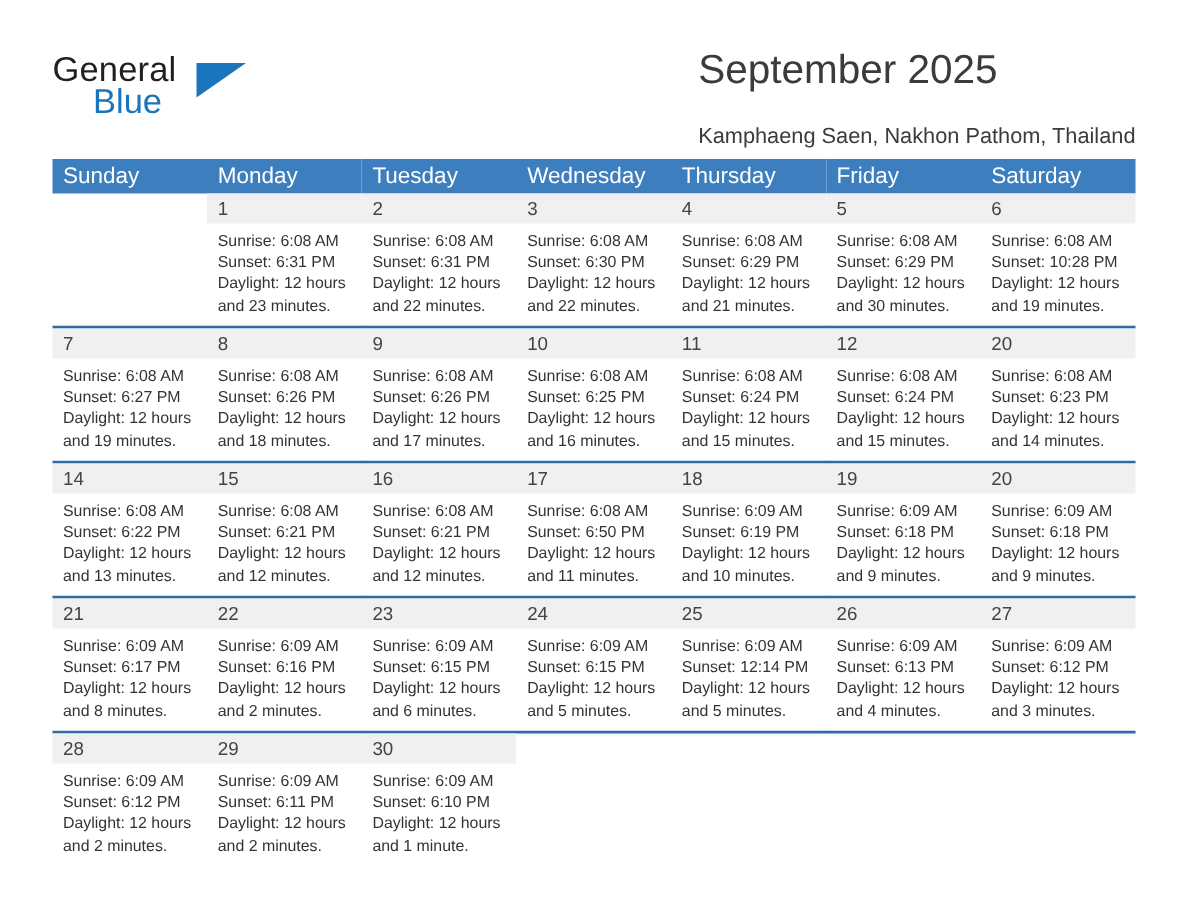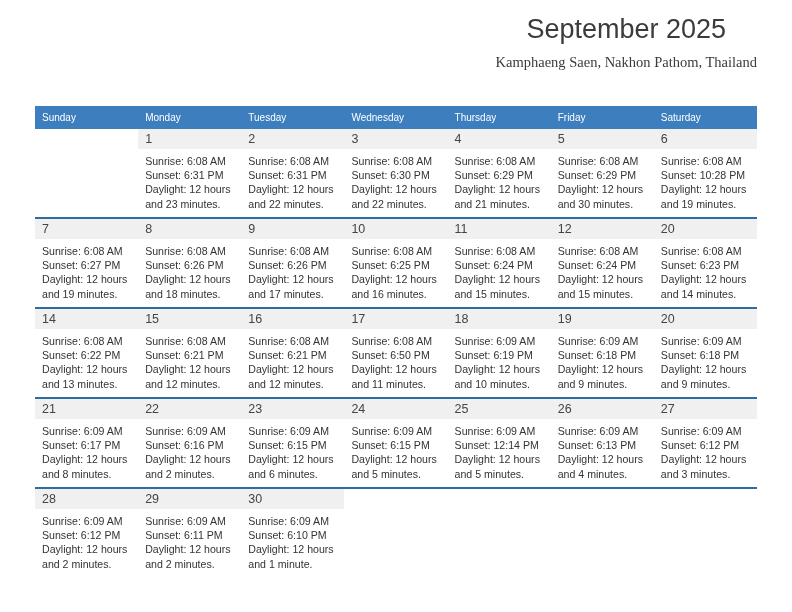--- a/index.html
+++ b/index.html
@@ -62,58 +62,57 @@
     top: 9px;
     width: 0;
     height: 0;
     border-left: 33px solid #1b75bc;
     border-bottom: 23px solid transparent;
   }
 
   .title-block {
     position: absolute;
     right: 35px;
-    top: 13px;
-    text-align: center;
+    top: 30px;
+    text-align: left;
   }
   .cal-title {
     font-size: 27px;
     color: #3b3b3b;
     font-weight: normal;
     line-height: 32px;
     white-space: nowrap;
   }
   .cal-subtitle {
-    margin-top: 8px;
+    margin-top: 20px;
     font-size: 14.5px;
     color: #3b3b3b;
     line-height: 18px;
     white-space: nowrap;
-    font-family: Liberation Serif, serif;
   }
 
   
   .calendar {
     position: absolute;
     left: 35px;
     top: 106px;
     width: 722px;
   }
 
   table.cal {
     border-collapse: collapse;
     table-layout: fixed;
     width: 722px;
   }
   table.cal col { width: 103.14px; }
 
   thead th {
     background: #3d7ebf;
     color: #ffffff;
-    font-size: 10px;
+    font-size: 15px;
     font-weight: normal;
     text-align: left;
     padding: 5px 0 5px 7px;
     height: 10px;
     line-height: 13px;
     border: none;
   }
 
   tbody td {
     vertical-align: top;
@@ -153,20 +152,25 @@
   }
   .cell-body div { white-space: nowrap; }
 </style>
 </head>
 <body>
 
 <div class="page">
 
   <div class="header">
 
+    <div class="logo">
+      <span class="logo-general">General</span>
+      <span class="logo-triangle"></span>
+      <span class="logo-blue">Blue</span>
+    </div>
 
     <div class="title-block">
       <div class="cal-title">September 2025</div>
       <div class="cal-subtitle">Kamphaeng Saen, Nakhon Pathom, Thailand</div>
     </div>
 
   </div>
 
   <div class="calendar">
     <table class="cal">

